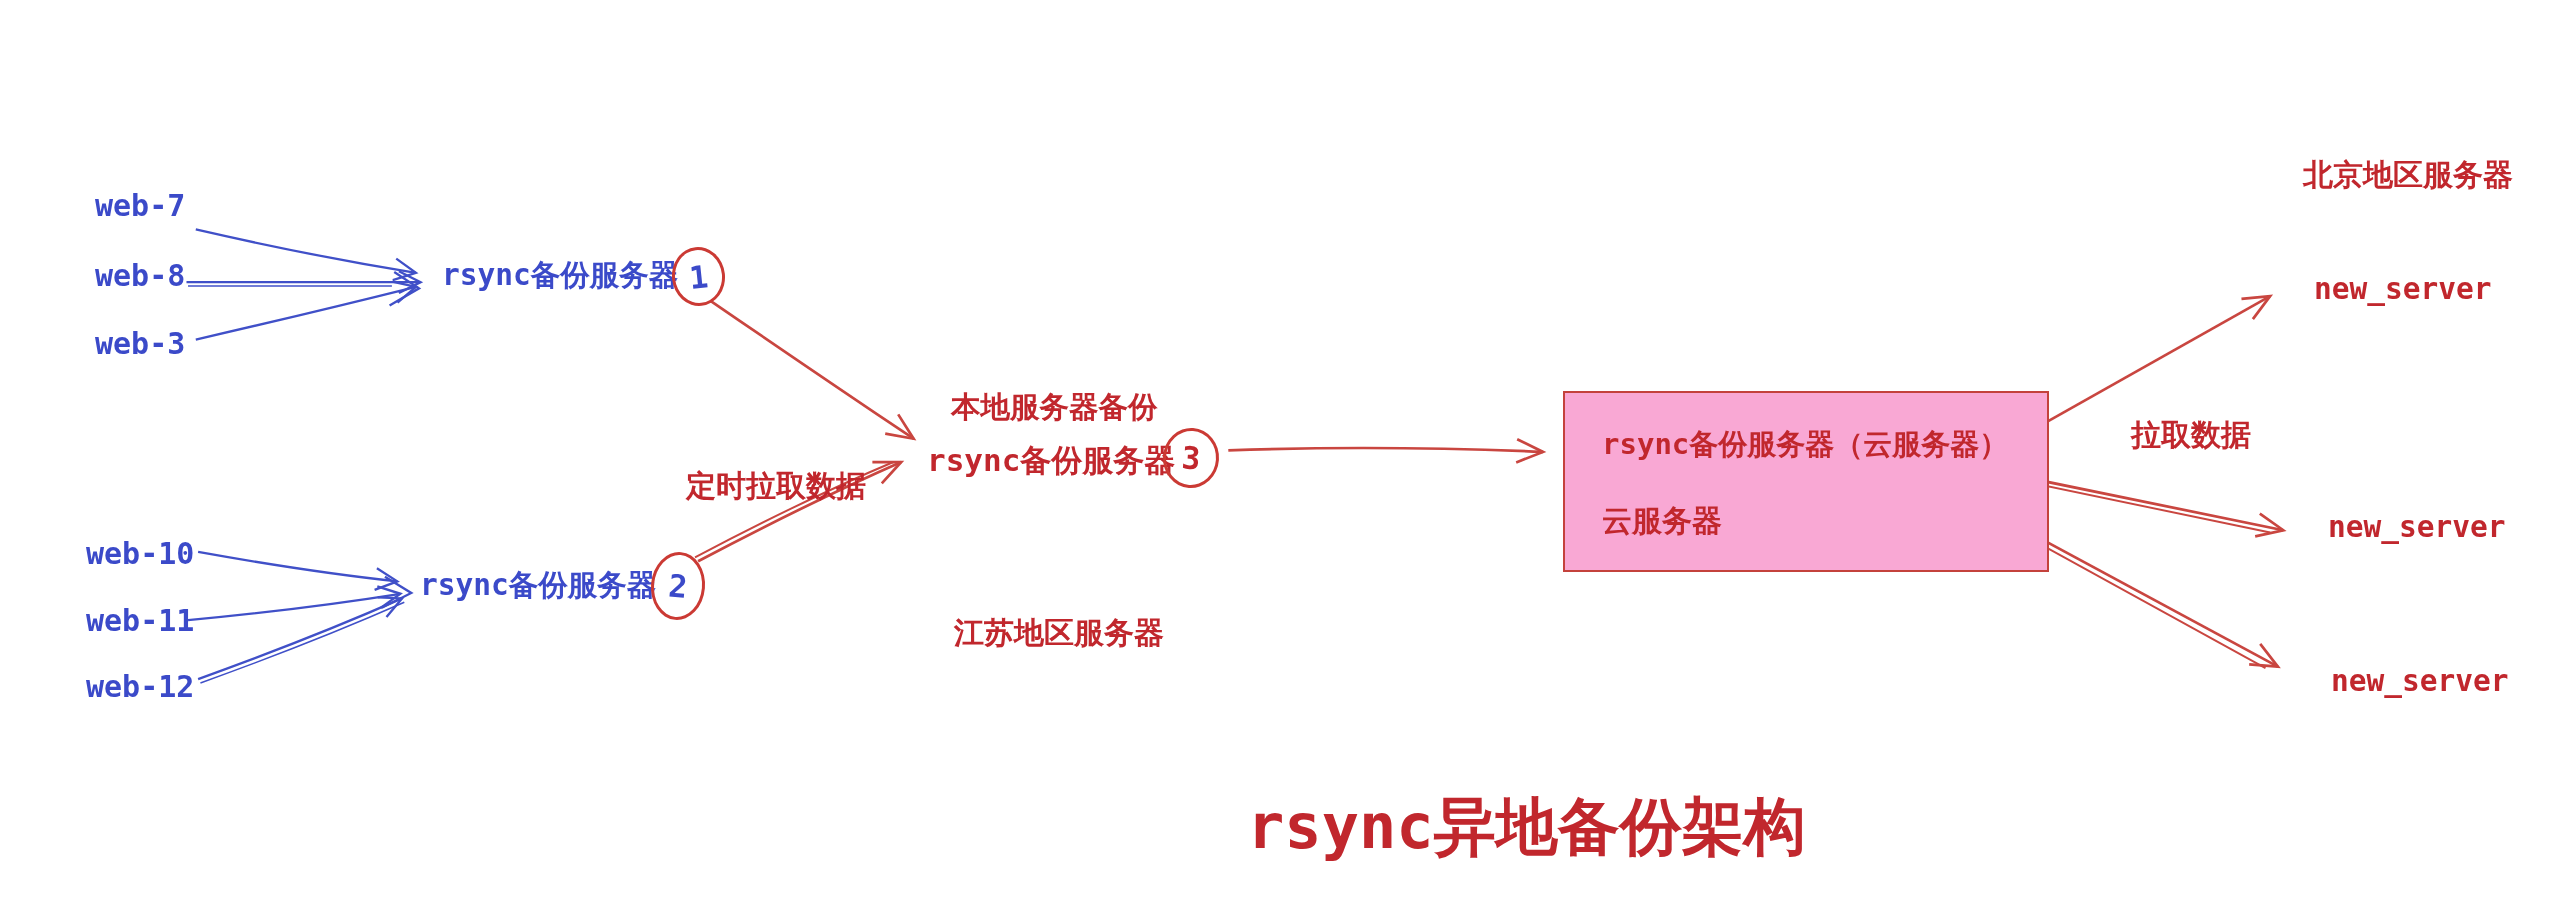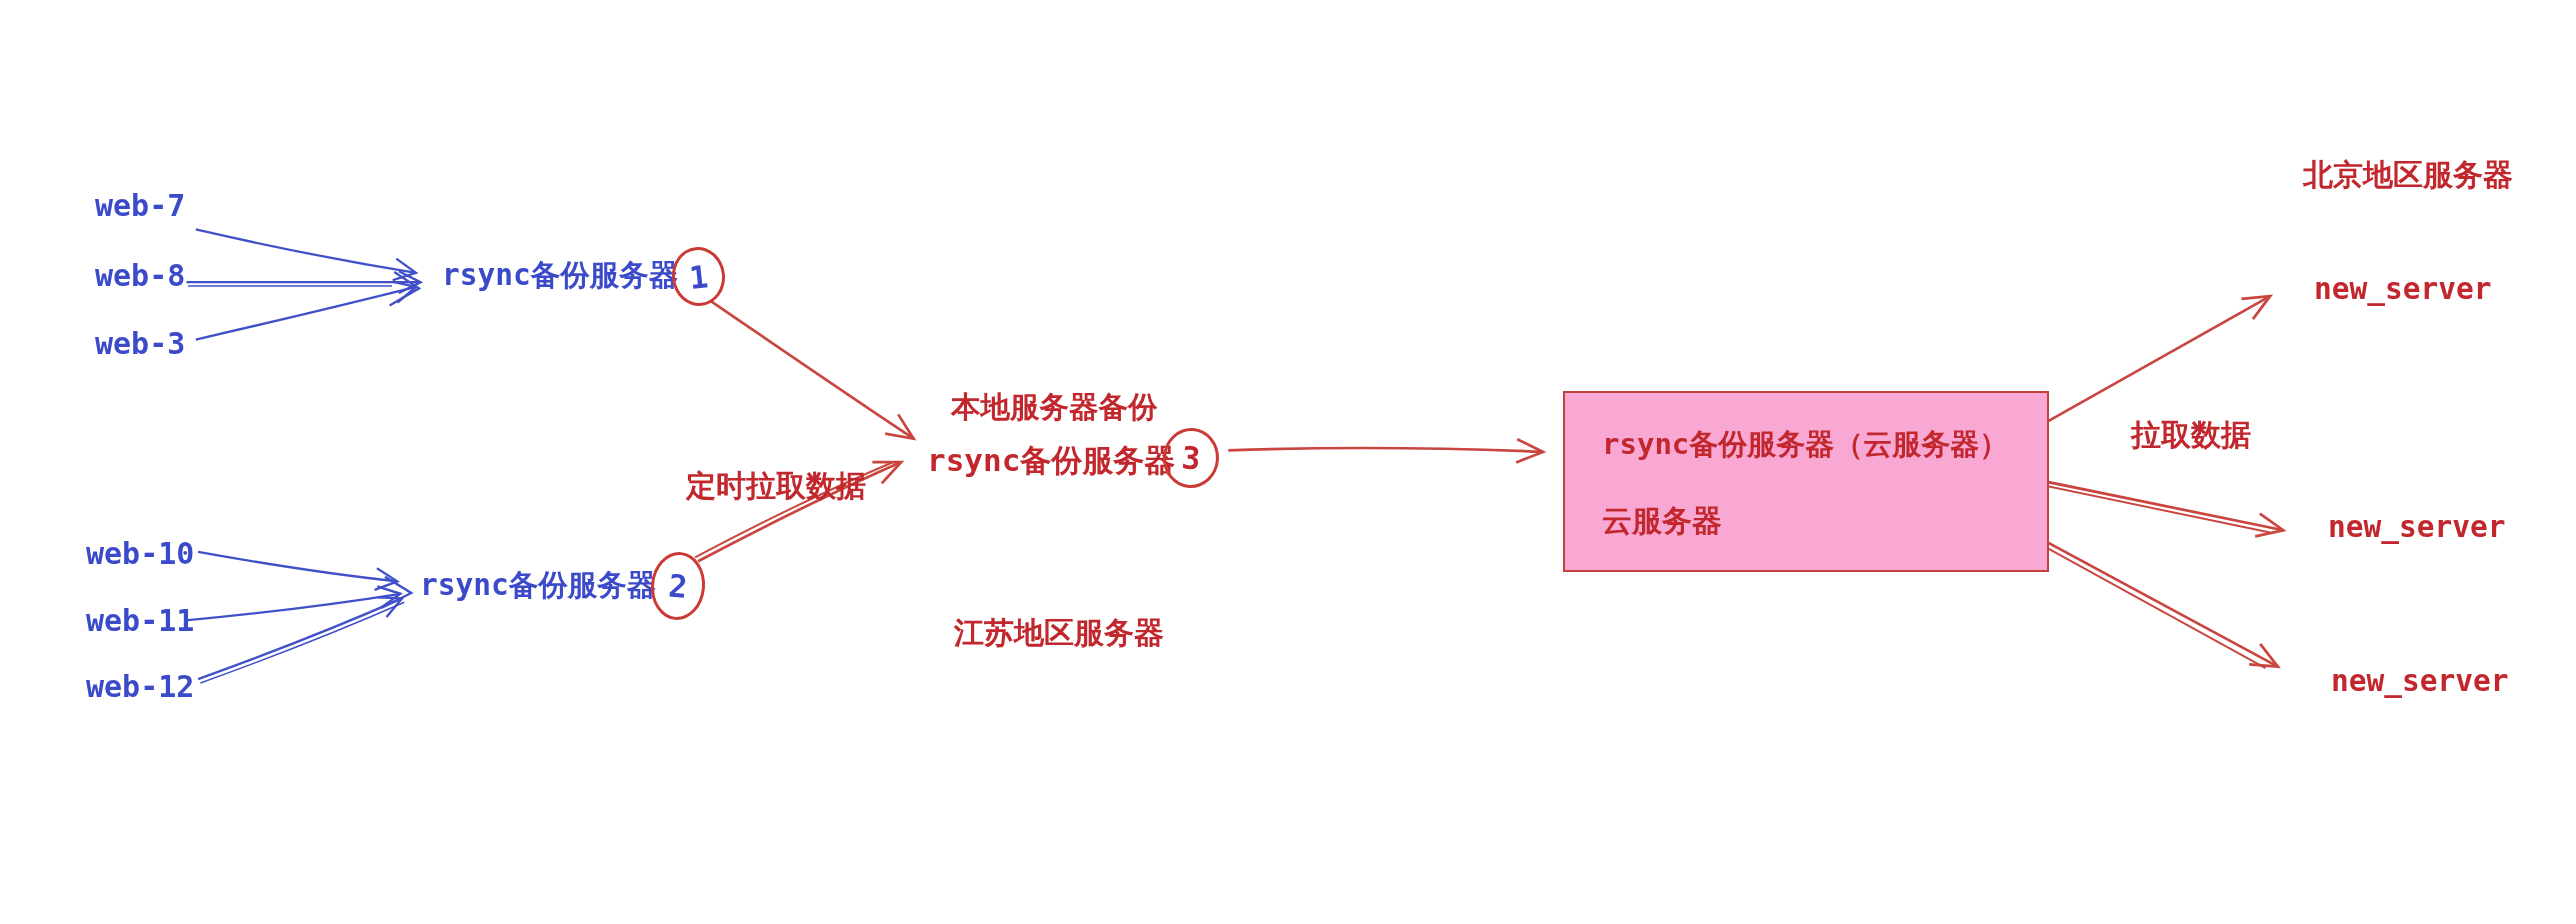--- a/index.html
+++ b/index.html
@@ -107,15 +107,16 @@
     <div class="lbl red mono f37 line1">rsync备份服务器（云服务器）</div>
     <div class="lbl red sans f36 line2">云服务器</div>
   </div>
 
   <div class="lbl red sans f36" style="left:2303px;top:160px;">北京地区服务器</div>
   <div class="lbl red sans f36" style="left:2131px;top:372px;margin-top:48px;">拉取数据</div>
   <div class="lbl red mono f38" style="left:2314px;top:275px;">new_server</div>
   <div class="lbl red mono f38" style="left:2328px;top:513px;">new_server</div>
   <div class="lbl red mono f38" style="left:2331px;top:667px;">new_server</div>
 
+  <div class="title mono">rsync异地备份架构</div>
 
 </div>
 
 
 </body></html>

